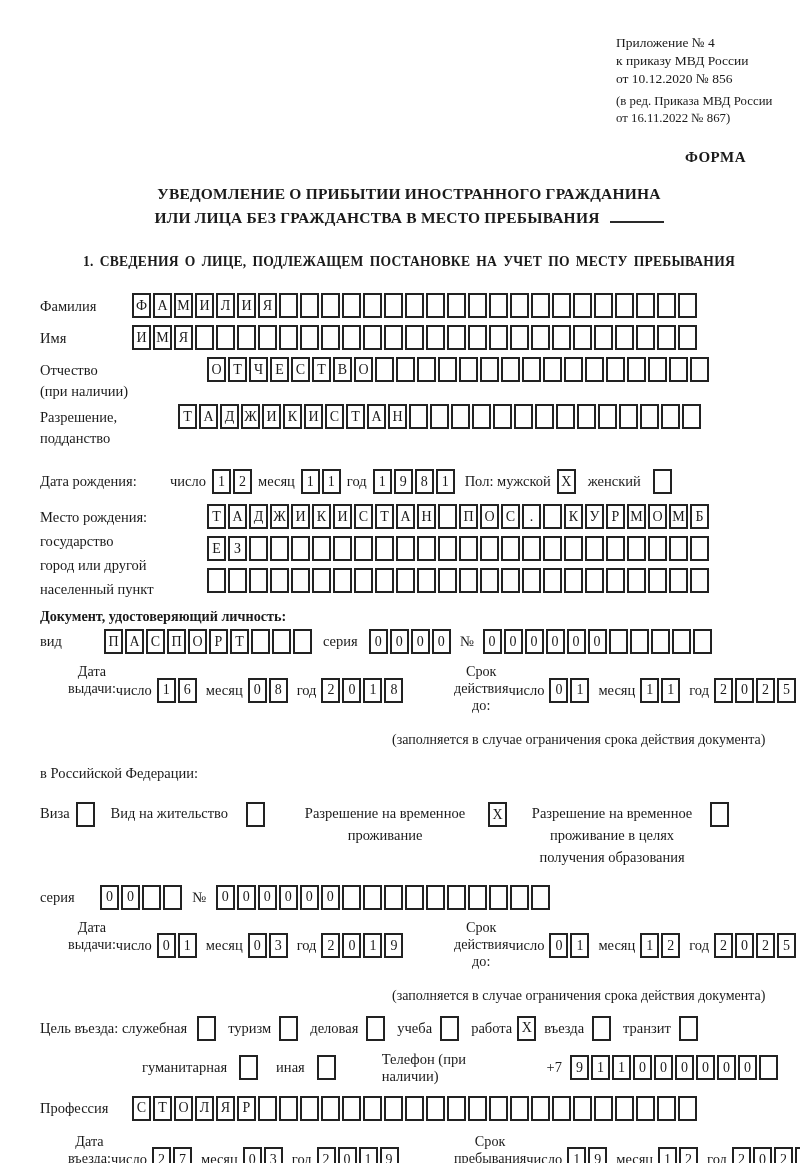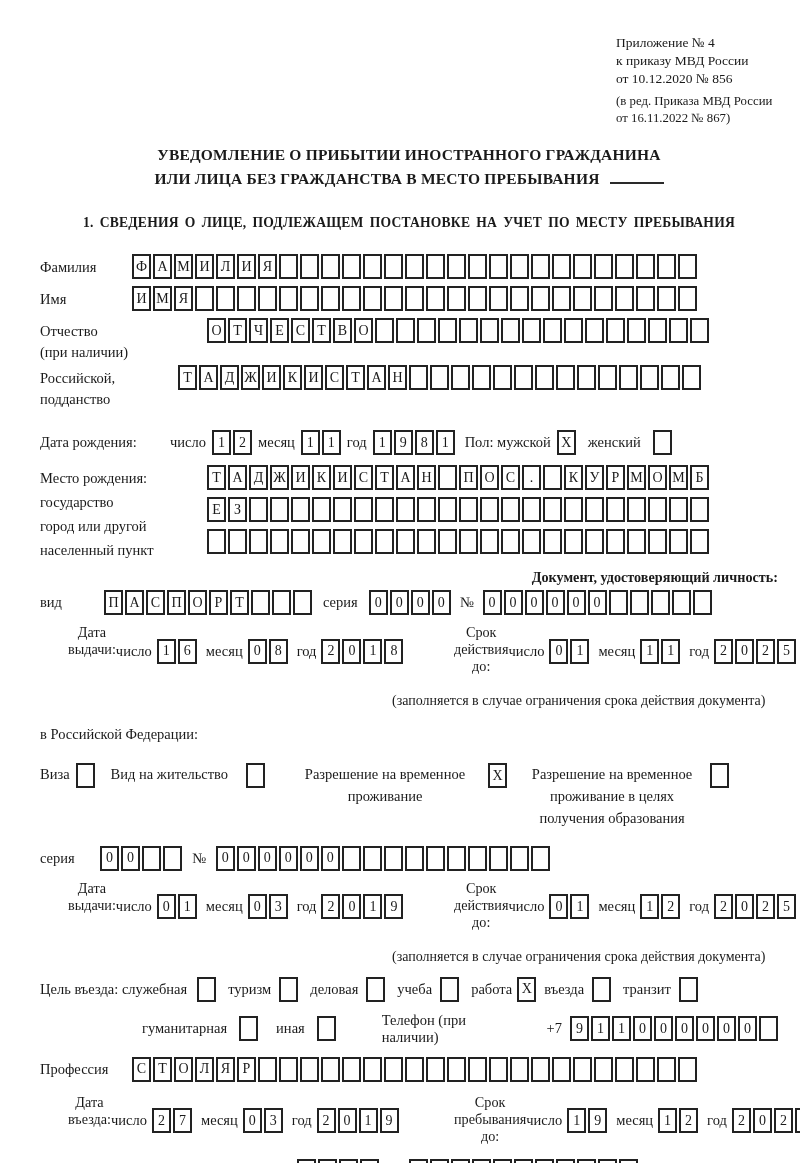--- a/index.html
+++ b/index.html
@@ -30,21 +30,21 @@
   .cells .cell { width:19px; }
 
   
   .frow { display:flex; align-items:flex-start; margin-top:7px; }
   .flabel { font-size:14.5px; line-height:1.45; padding-top:3px; }
   .w92 { width:92px; } .w167 { width:167px; } .w138 { width:138px; }
   .stack { display:flex; flex-direction:column; gap:6px; }
   .inl { display:flex; align-items:center; }
   .lab { padding:0 6px; white-space:nowrap; }
 
-  .dochead { margin-top:7px; text-align:right; font-weight:bold; font-size:14.2px; }
+  .dochead { margin-top:7px; text-align:left; font-weight:bold; font-size:14.2px; }
 
   
   .dates { display:flex; margin-top:9px; }
   .dcol  { display:flex; flex-direction:row; }
   .dcol.left  { margin-left:28px; width:330px; }
   .dcol.right { margin-left:56px; width:356px; }
   .dtitle { text-align:center; font-size:14.2px; margin-bottom:3px; }
   .dline { display:flex; align-items:center; }
   .dline .lab { padding:0 5px 0 0; }
   .dline .cells { margin-right:9px; }
@@ -72,20 +72,21 @@
 
   <div class="meta">
     <div>Приложение № 4</div>
     <div>к приказу МВД России</div>
     <div>от 10.12.2020 № 856</div>
     <div class="amend">
       <div>(в ред. Приказа МВД России</div>
       <div>от 16.11.2022 № 867)</div>
     </div>
   </div>
+  <div class="forma">ФОРМА</div>
 
   <div class="title">
     <div>УВЕДОМЛЕНИЕ О ПРИБЫТИИ ИНОСТРАННОГО ГРАЖДАНИНА</div>
     <div>
       <span>ИЛИ ЛИЦА БЕЗ ГРАЖДАНСТВА В МЕСТО ПРЕБЫВАНИЯ</span><span class="blank"></span>
     </div>
   </div>
 
   <div class="sec1">1. СВЕДЕНИЯ О ЛИЦЕ, ПОДЛЕЖАЩЕМ ПОСТАНОВКЕ НА УЧЕТ ПО МЕСТУ ПРЕБЫВАНИЯ</div>
 
@@ -183,21 +184,21 @@
         <span class="cell"></span>
         <span class="cell"></span>
         <span class="cell"></span>
         <span class="cell"></span>
         <span class="cell"></span>
       </div>
   </div>
 
   <div class="frow" style="margin-top:2px;">
     <div class="flabel w138">
-      <div>Российской,</div>
+      <div>Разрешение,</div>
       <div>подданство</div>
     </div>
     <div class="cells">
         <span class="cell">Т</span>
         <span class="cell">А</span>
         <span class="cell">Д</span>
         <span class="cell">Ж</span>
         <span class="cell">И</span>
         <span class="cell">К</span>
         <span class="cell">И</span>

